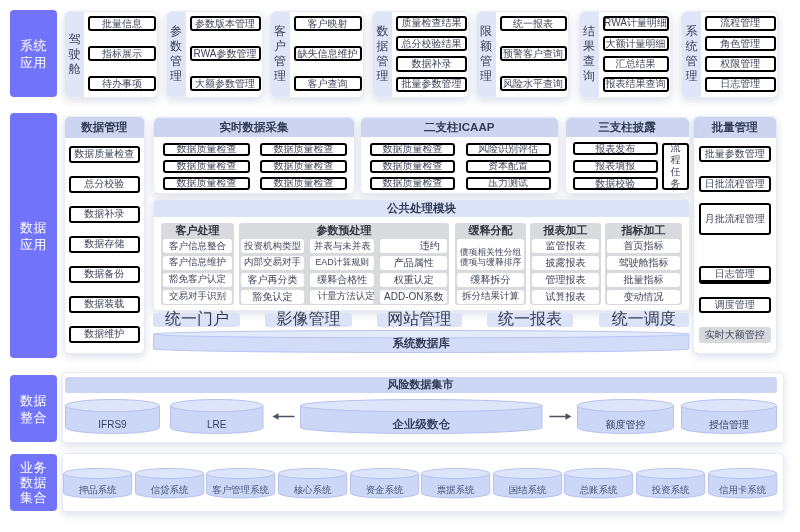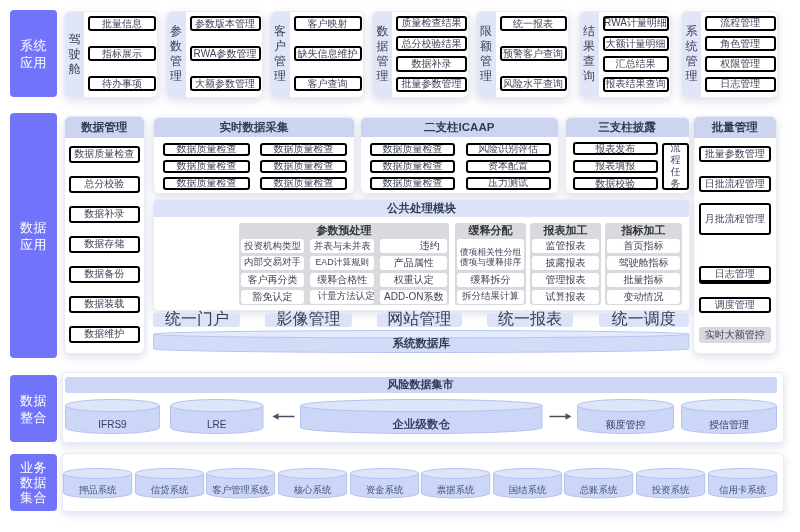--- a/index.html
+++ b/index.html
@@ -115,20 +115,27 @@
 </div>
 <div class="card" style="left:564.5px;top:117px;width:125px;height:77px">
 <div class="hd" style="height:18.5px">三支柱披露</div>
 <div class="bx" style="left:7px;top:24.0px;width:85.5px;height:13px">报表发布</div>
 <div class="bx" style="left:7px;top:41.6px;width:85.5px;height:13px">报表填报</div>
 <div class="bx" style="left:7px;top:59.2px;width:85.5px;height:13px">数据校验</div>
 <div class="bx" style="left:96.5px;top:24.8px;width:27px;height:47.2px;font-size:10px;line-height:12px;text-align:center">流<br>程<br>任<br>务</div>
 </div>
 <div class="card" style="left:153px;top:199px;width:537px;height:111.5px;border-radius:4px">
 <div class="hd" style="height:16.5px;background:#dce3f7;border-radius:3px 3px 0 0">公共处理模块</div>
+<div class="sg" style="left:7px;top:23px;width:73px;height:81.5px">
+<div class="sgh">客户处理</div>
+<div class="sgb" style="left:2.4px;top:15.8px;width:68.2px;height:14.5px;font-size:9.5px;">客户信息整合</div>
+<div class="sgb" style="left:2.4px;top:32.7px;width:68.2px;height:14.5px;font-size:9.5px;">客户信息维护</div>
+<div class="sgb" style="left:2.4px;top:49.6px;width:68.2px;height:14.5px;font-size:9.5px;">豁免客户认定</div>
+<div class="sgb" style="left:2.4px;top:66.5px;width:68.2px;height:14.5px;font-size:9.5px;">交易对手识别</div>
+</div>
 <div class="sg" style="left:85px;top:23px;width:210px;height:81.5px">
 <div class="sgh">参数预处理</div>
 <div class="sgb" style="left:1.8px;top:15.8px;width:63.2px;height:14.5px;font-size:9.5px;">投资机构类型</div>
 <div class="sgb" style="left:1.8px;top:32.7px;width:63.2px;height:14.5px;font-size:9.5px;">内部交易对手</div>
 <div class="sgb" style="left:1.8px;top:49.6px;width:63.2px;height:14.5px;">客户再分类</div>
 <div class="sgb" style="left:1.8px;top:66.5px;width:63.2px;height:14.5px;">豁免认定</div>
 <div class="sgb" style="left:71.0px;top:15.8px;width:64.3px;height:14.5px;font-size:9.5px;">并表与未并表</div>
 <div class="sgb" style="left:71.0px;top:32.7px;width:64.3px;height:14.5px;font-size:8.8px;">EAD计算规则</div>
 <div class="sgb" style="left:71.0px;top:49.6px;width:64.3px;height:14.5px;">缓释合格性</div>
 <div class="sgb" style="left:71.0px;top:66.5px;width:64.3px;height:14.5px;font-size:9.5px;padding-left:8px;">计量方法认定</div>

